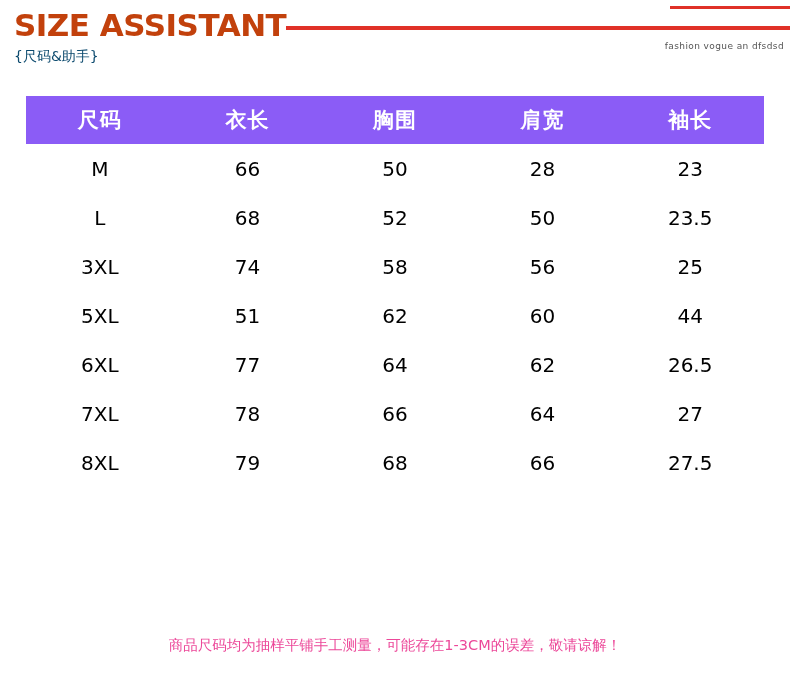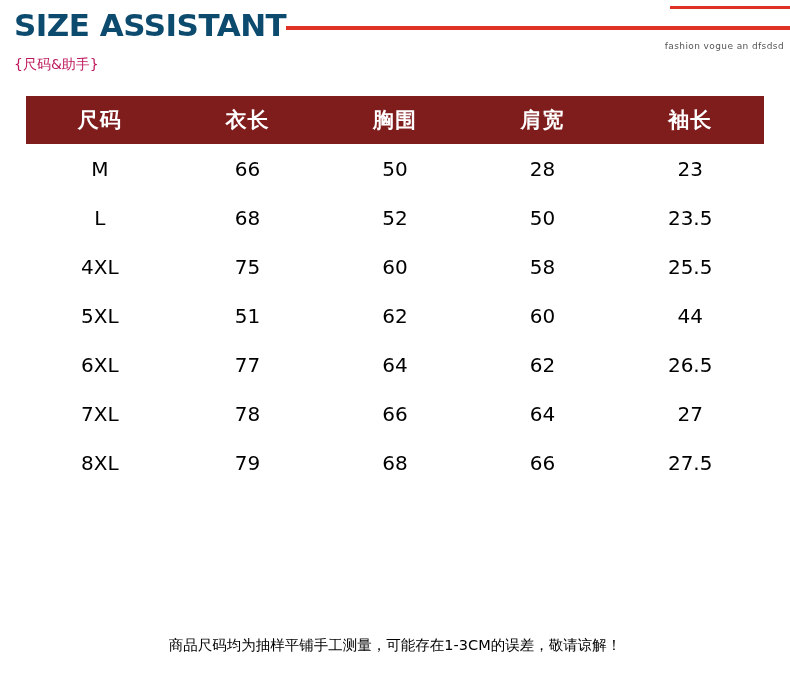--- a/index.html
+++ b/index.html
@@ -37,36 +37,36 @@
   .header {
     position: relative;
     padding: 10px 0 0 14px;
   }
   .title {
     font-family: "DejaVu Sans", sans-serif;
     font-size: 31px;
     font-weight: bold;
     letter-spacing: -0.5px;
     line-height: 1.02;
-    color: #0c4a6e;
+    color: #c2410c;
     margin: 0;
     display: inline-block;
   }
   .title-rule {
     position: absolute;
     left: 286px;
     top: 26px;
     right: 0;
     height: 4px;
     background: #e03127;
   }
   .subtitle {
-    margin-top: 14px;
+    margin-top: 6px;
     font-size: 14px;
-    color: #be185d;
+    color: #0c4a6e;
     font-family: "DejaVu Sans", sans-serif;
   }
   .brandline {
     position: absolute;
     right: 6px;
     top: 41px;
     font-size: 9px;
     color: #555555;
     letter-spacing: 0.4px;
     font-family: "DejaVu Sans", sans-serif;
@@ -79,21 +79,21 @@
     left: 26px;
     top: 96px;
     width: 738px;
   }
   table.size-table {
     border-collapse: collapse;
     width: 100%;
     table-layout: fixed;
   }
   table.size-table thead th {
-    background: #7f1d1d;
+    background: #8b5cf6;
     color: #ffffff;
     font-size: 21px;
     font-weight: bold;
     height: 46px;
     font-family: "DejaVu Sans", sans-serif;
     text-align: center;
     letter-spacing: 1px;
   }
   table.size-table tbody td {
     text-align: center;
@@ -104,21 +104,21 @@
     background: #ffffff;
   }
 
   .footnote {
     position: absolute;
     left: 0;
     right: 0;
     top: 636px;
     text-align: center;
     font-size: 14.5px;
-    color: #000000;
+    color: #ec4899;
     font-family: "DejaVu Sans", sans-serif;
   }
 </style>
 </head>
 <body>
 
 <div class="page">
 
   <div class="top-rule"></div>
 
@@ -149,25 +149,25 @@
           <td>23</td>
         </tr>
         <tr>
           <td>L</td>
           <td>68</td>
           <td>52</td>
           <td>50</td>
           <td>23.5</td>
         </tr>
         <tr>
-          <td>4XL</td>
-          <td>75</td>
-          <td>60</td>
+          <td>3XL</td>
+          <td>74</td>
           <td>58</td>
-          <td>25.5</td>
+          <td>56</td>
+          <td>25</td>
         </tr>
         <tr>
           <td>5XL</td>
           <td>51</td>
           <td>62</td>
           <td>60</td>
           <td>44</td>
         </tr>
         <tr>
           <td>6XL</td>

